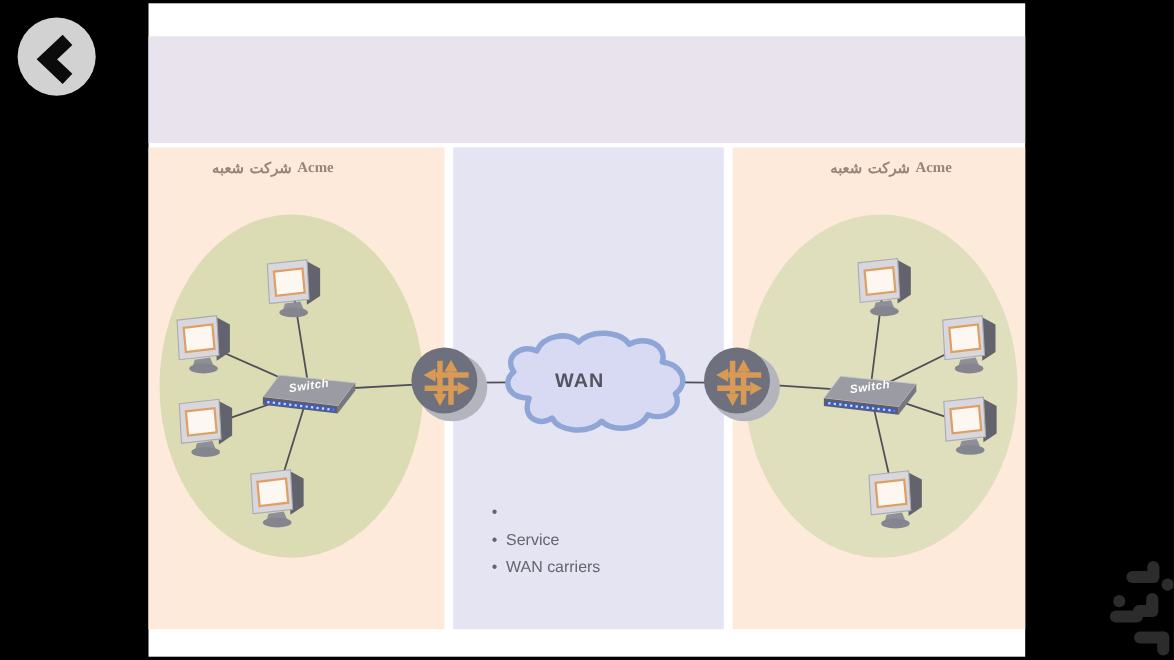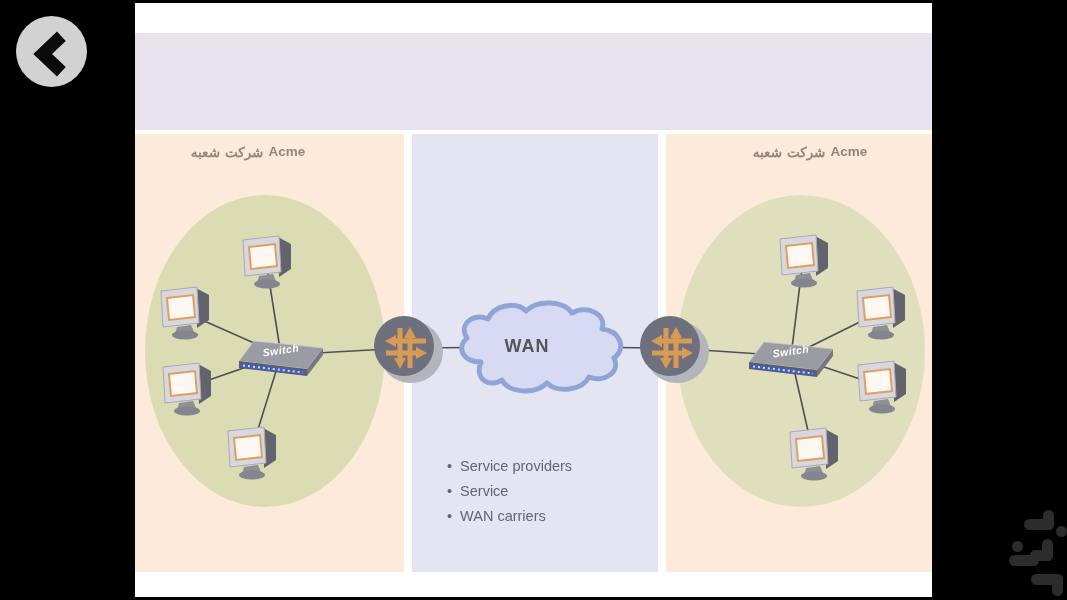--- a/index.html
+++ b/index.html
@@ -12,21 +12,21 @@
   
   .page{position:absolute;left:135px;top:3px;width:797px;height:594px;background:var(--page-bg,#fff);}
   .header-strip{position:absolute;left:0;top:30px;width:797px;height:97px;background:var(--header-strip,#e9e3ed);}
   .col{position:absolute;top:131px;height:438px;}
   .col-left{left:0;width:269px;background:var(--branch-panel,#fdeadb);}
   .col-mid{left:277px;width:246px;background:var(--wan-panel,#e4e4f3);}
   .col-right{left:531px;width:266px;background:var(--branch-panel,#fdeadb);}
   .diagram-svg{position:absolute;left:0;top:0;width:797px;height:594px;}
   
   .branch-title{position:absolute;top:141px;display:flex;justify-content:center;gap:5px;
-                width:170px;font-size:13.5px;font-weight:bold;color:var(--title-brown,#9a8278);}
+                width:170px;font-size:13.5px;font-weight:bold;color:var(--title-brown,#9a8278);font-family:Liberation Serif, serif;}
   .branch-title-left{left:28px;}
   .branch-title-right{left:590px;}
   
   .wan-label{position:absolute;left:342px;top:333px;width:100px;height:20px;line-height:20px;
              text-align:center;font-size:18px;font-weight:bold;letter-spacing:1px;
              color:#54545e;}
   
   .bullets{position:absolute;left:312px;top:451px;margin:0;padding:0;list-style:none;
            color:var(--text-gray,#65656d);font-size:14.5px;}
   .bullets li{line-height:25px;display:flex;align-items:baseline;}
@@ -142,21 +142,20 @@
       <span dir="rtl">شعبه</span>
       <span dir="rtl">شرکت</span>
       <span>Acme</span>
     </div>
 
     <div class="wan-label">WAN</div>
 
     <ul class="bullets">
       <li>
         <span class="bullet-dot">•</span>
-        <span>Service providers</span>
       </li>
       <li>
         <span class="bullet-dot">•</span>
         <span>Service</span>
       </li>
       <li>
         <span class="bullet-dot">•</span>
         <span>WAN carriers</span>
       </li>
     </ul>

